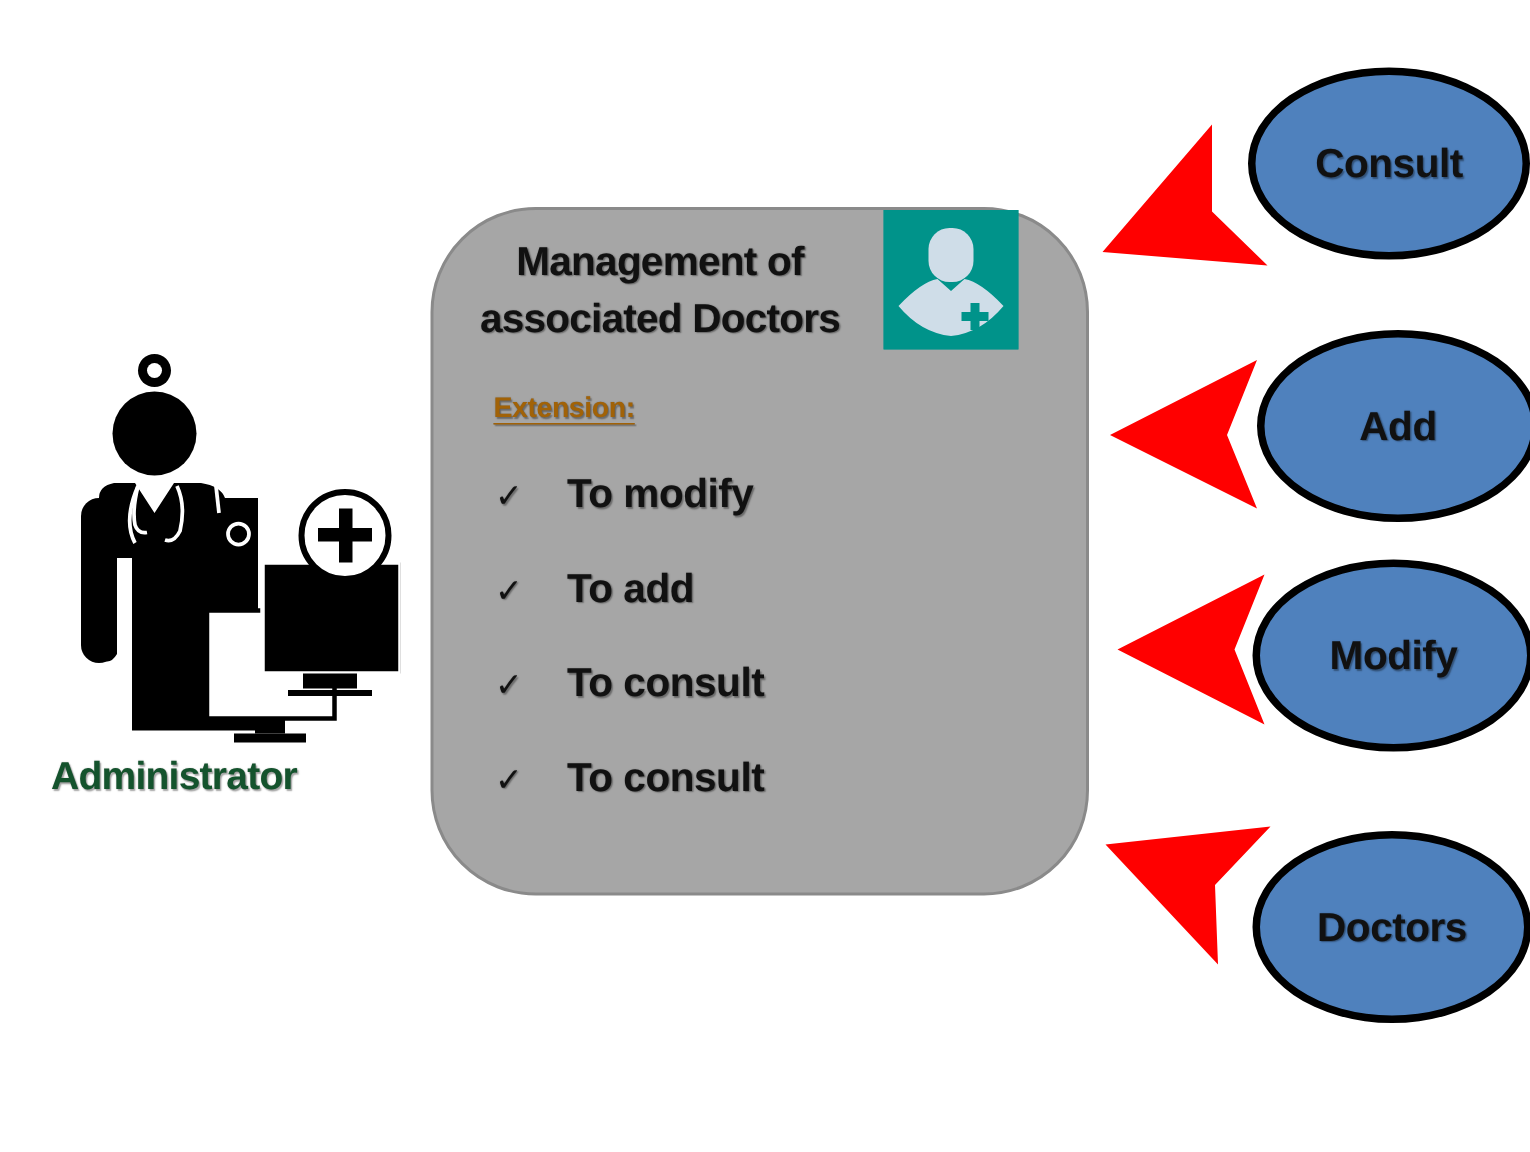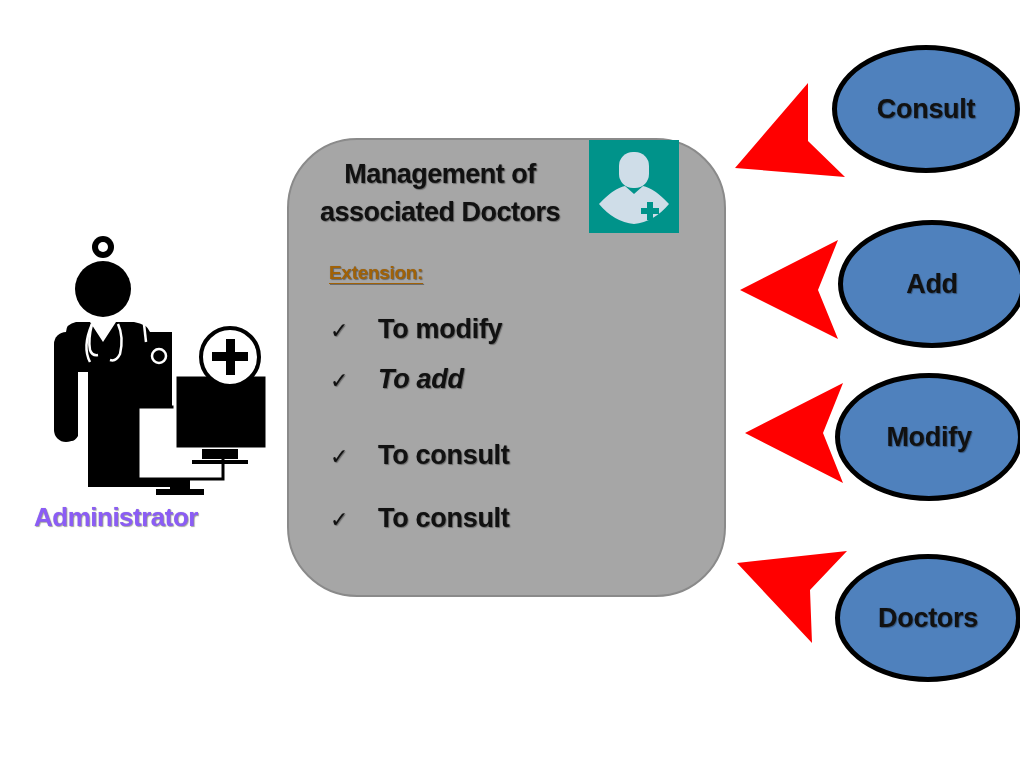--- a/index.html
+++ b/index.html
@@ -3,21 +3,21 @@
 <meta charset="utf-8">
 <style>
   html, body { margin:0; padding:0; background:#ffffff; }
   body { width:1020px; height:768px; position:relative; overflow:hidden;
          font-family:"Liberation Sans", "DejaVu Sans", sans-serif; }
   .abs { position:absolute; }
   .shadow-text { text-shadow: 1px 1px 1px rgba(0,0,0,0.35), 0 0 1px rgba(0,0,0,0.25); }
 
   
   #admin-figure { left:52px; top:232px; width:215px; height:265px; }
-  #admin-label { left:34px; top:502px; width:210px; font-size:26px; font-weight:bold; color:#8b5cf6;
+  #admin-label { left:34px; top:502px; width:210px; font-size:26px; font-weight:bold; color:#14532d;
                  letter-spacing:-0.5px; }
 
   
   #mgmt-box { left:287px; top:138px; width:439px; height:459px; background:#a6a6a6;
               border:2px solid #8a8a8a; border-radius:70px; box-sizing:border-box; }
   #mgmt-title { left:300px; top:155px; width:280px; text-align:center; font-size:27px; font-weight:bold;
                 color:#111; line-height:38px; letter-spacing:-0.5px; }
   #doctor-icon { left:589px; top:140px; width:90px; height:93px; background:#00938a; }
   #ext-label { left:329px; top:262px; font-size:19px; font-weight:bold; color:#a16207;
                text-decoration:underline; text-underline-offset:4px; letter-spacing:-0.3px; }
@@ -74,21 +74,21 @@
   <rect x="30" y="12" width="30" height="36" rx="14" fill="#cfdde8"></rect>
   <path d="M10,64 Q25,48 36,46 L45,54 L54,46 Q65,48 80,64 Q65,82 45,84 Q25,82 10,64 Z" fill="#cfdde8"></path>
   <rect x="58" y="62" width="6" height="18" fill="#00938a"></rect>
   <rect x="52" y="68" width="18" height="6" fill="#00938a"></rect>
 </svg>
 <div id="ext-label" class="abs shadow-text">Extension:</div>
 
 <div class="ext-item shadow-text" style="top:314px;">
   <span class="check">✓</span><span>To modify</span>
 </div>
-<div class="ext-item shadow-text" style="top:364px;font-style:italic;">
+<div class="ext-item shadow-text" style="top:377px;">
   <span class="check">✓</span><span>To add</span>
 </div>
 <div class="ext-item shadow-text" style="top:440px;">
   <span class="check">✓</span><span>To consult</span>
 </div>
 <div class="ext-item shadow-text" style="top:503px;">
   <span class="check">✓</span><span>To consult</span>
 </div>
 
 <svg id="arrows" class="abs">

